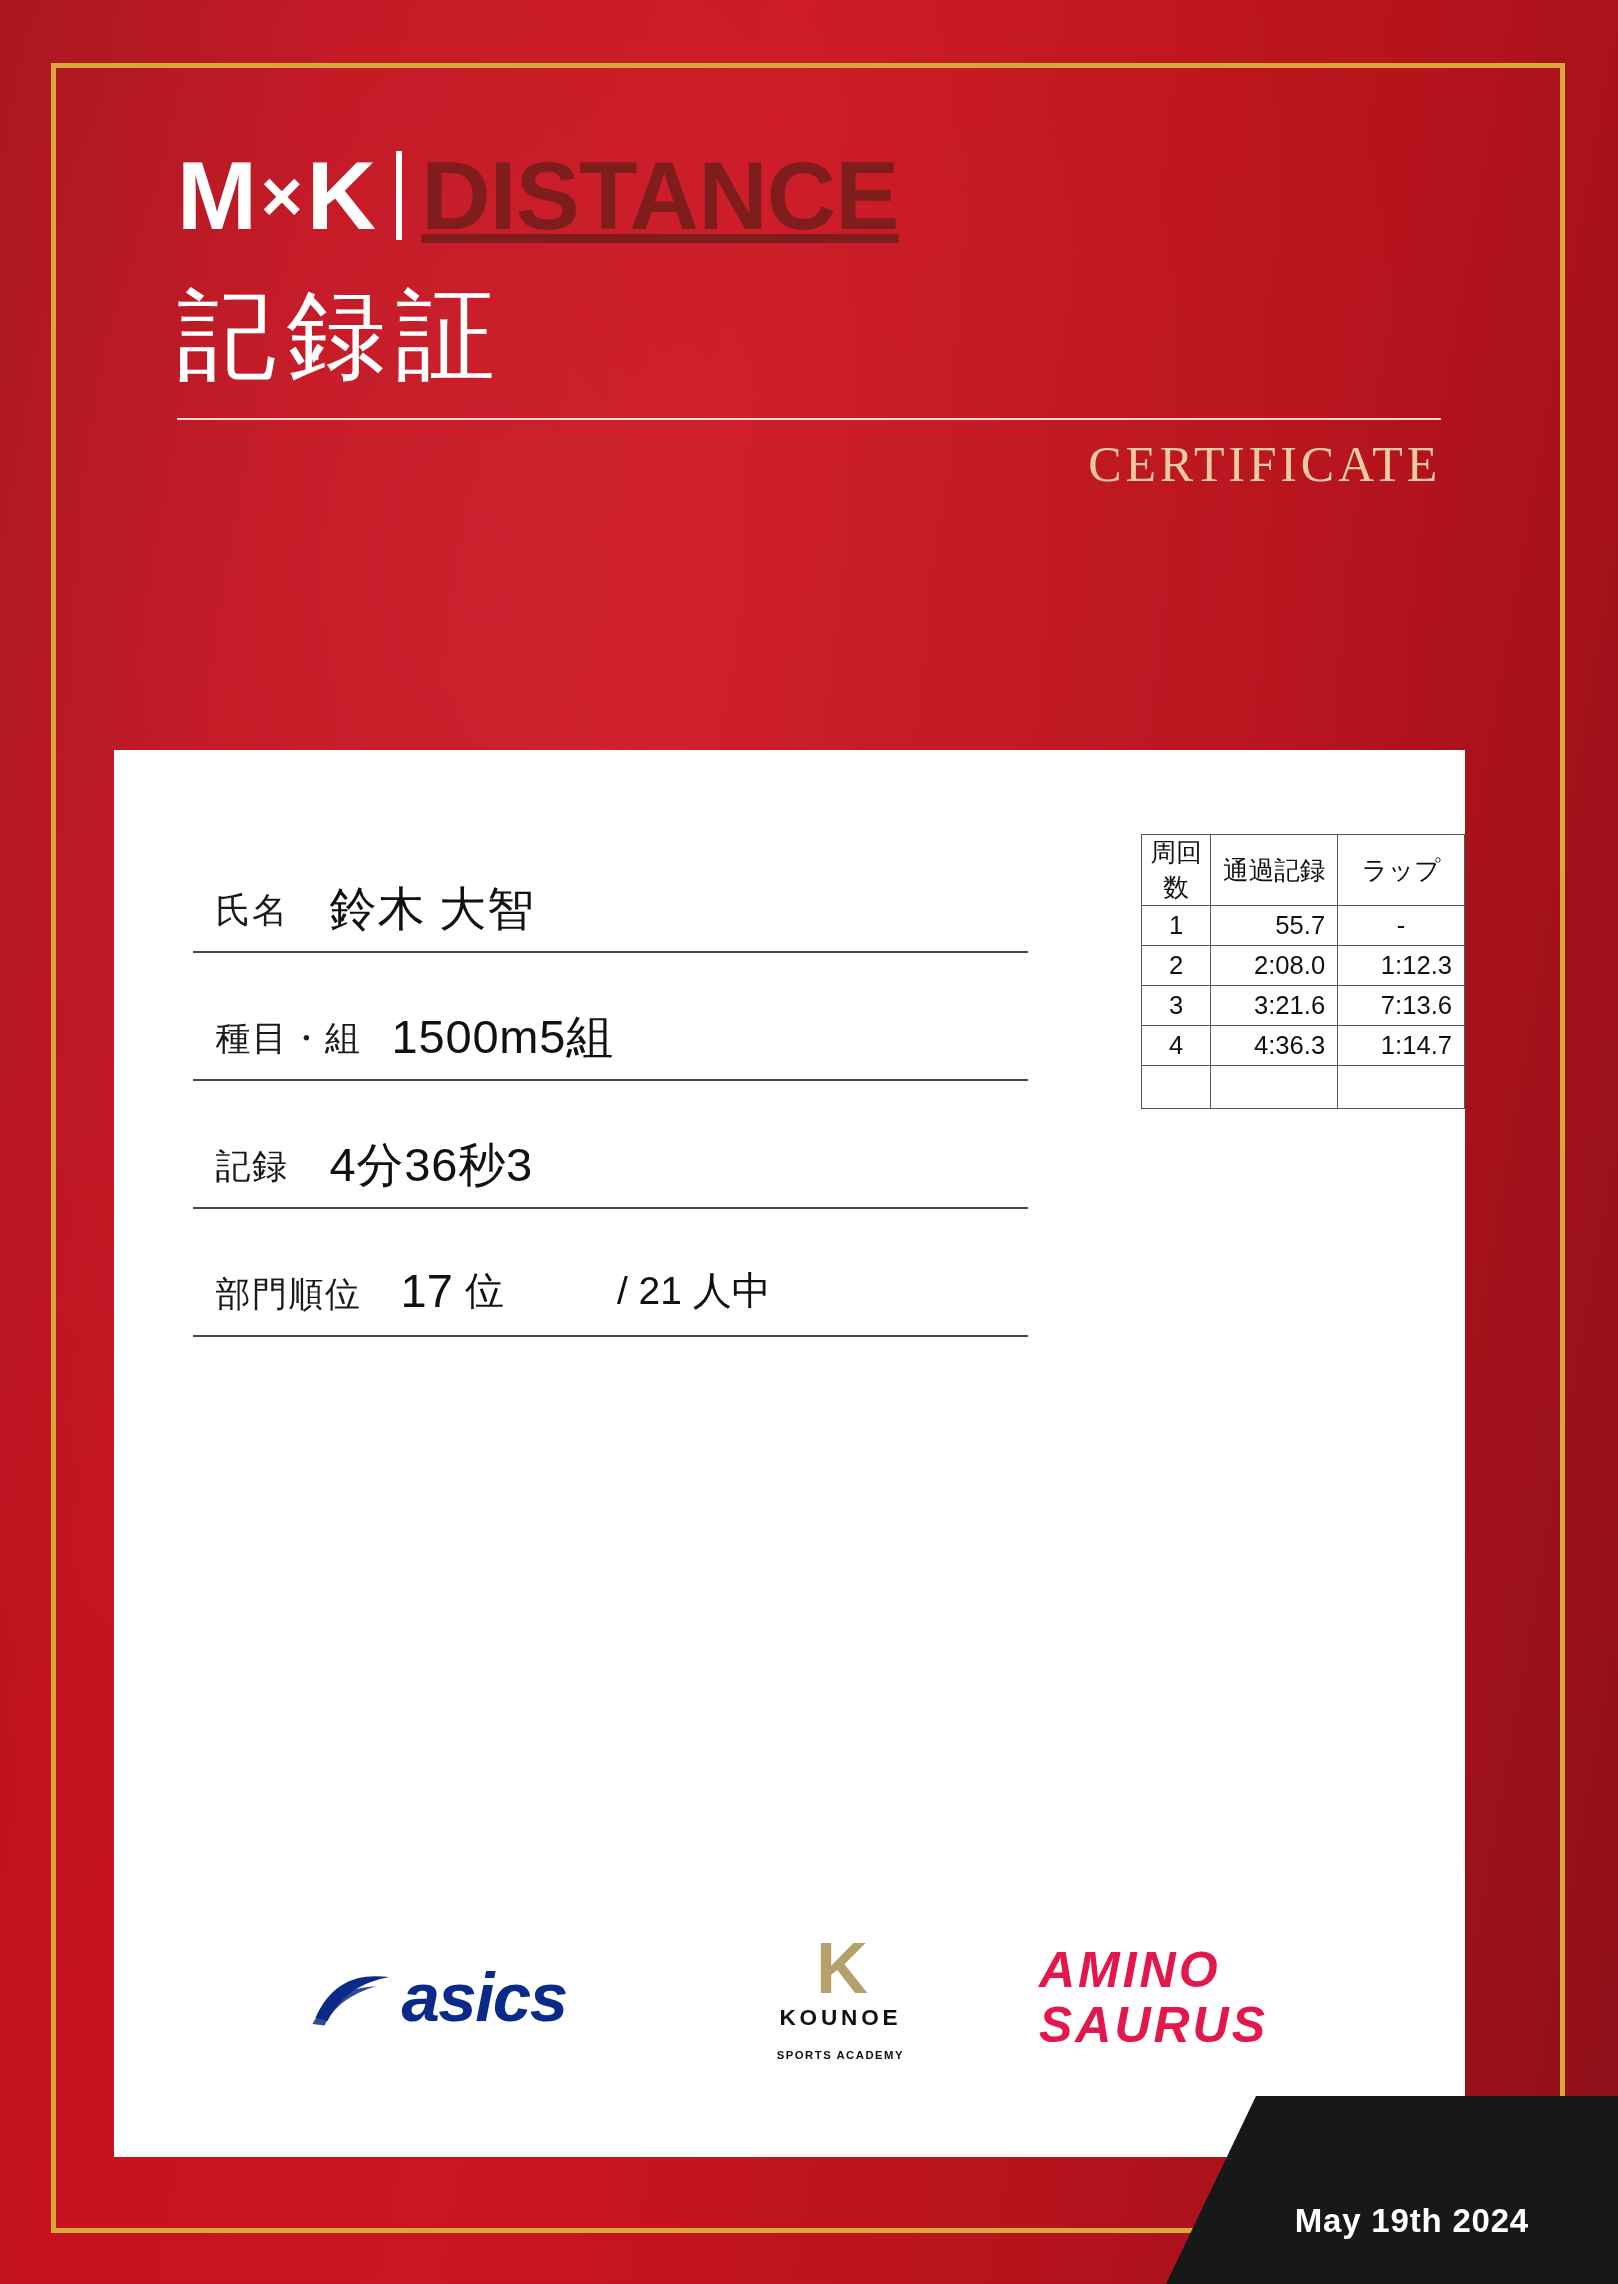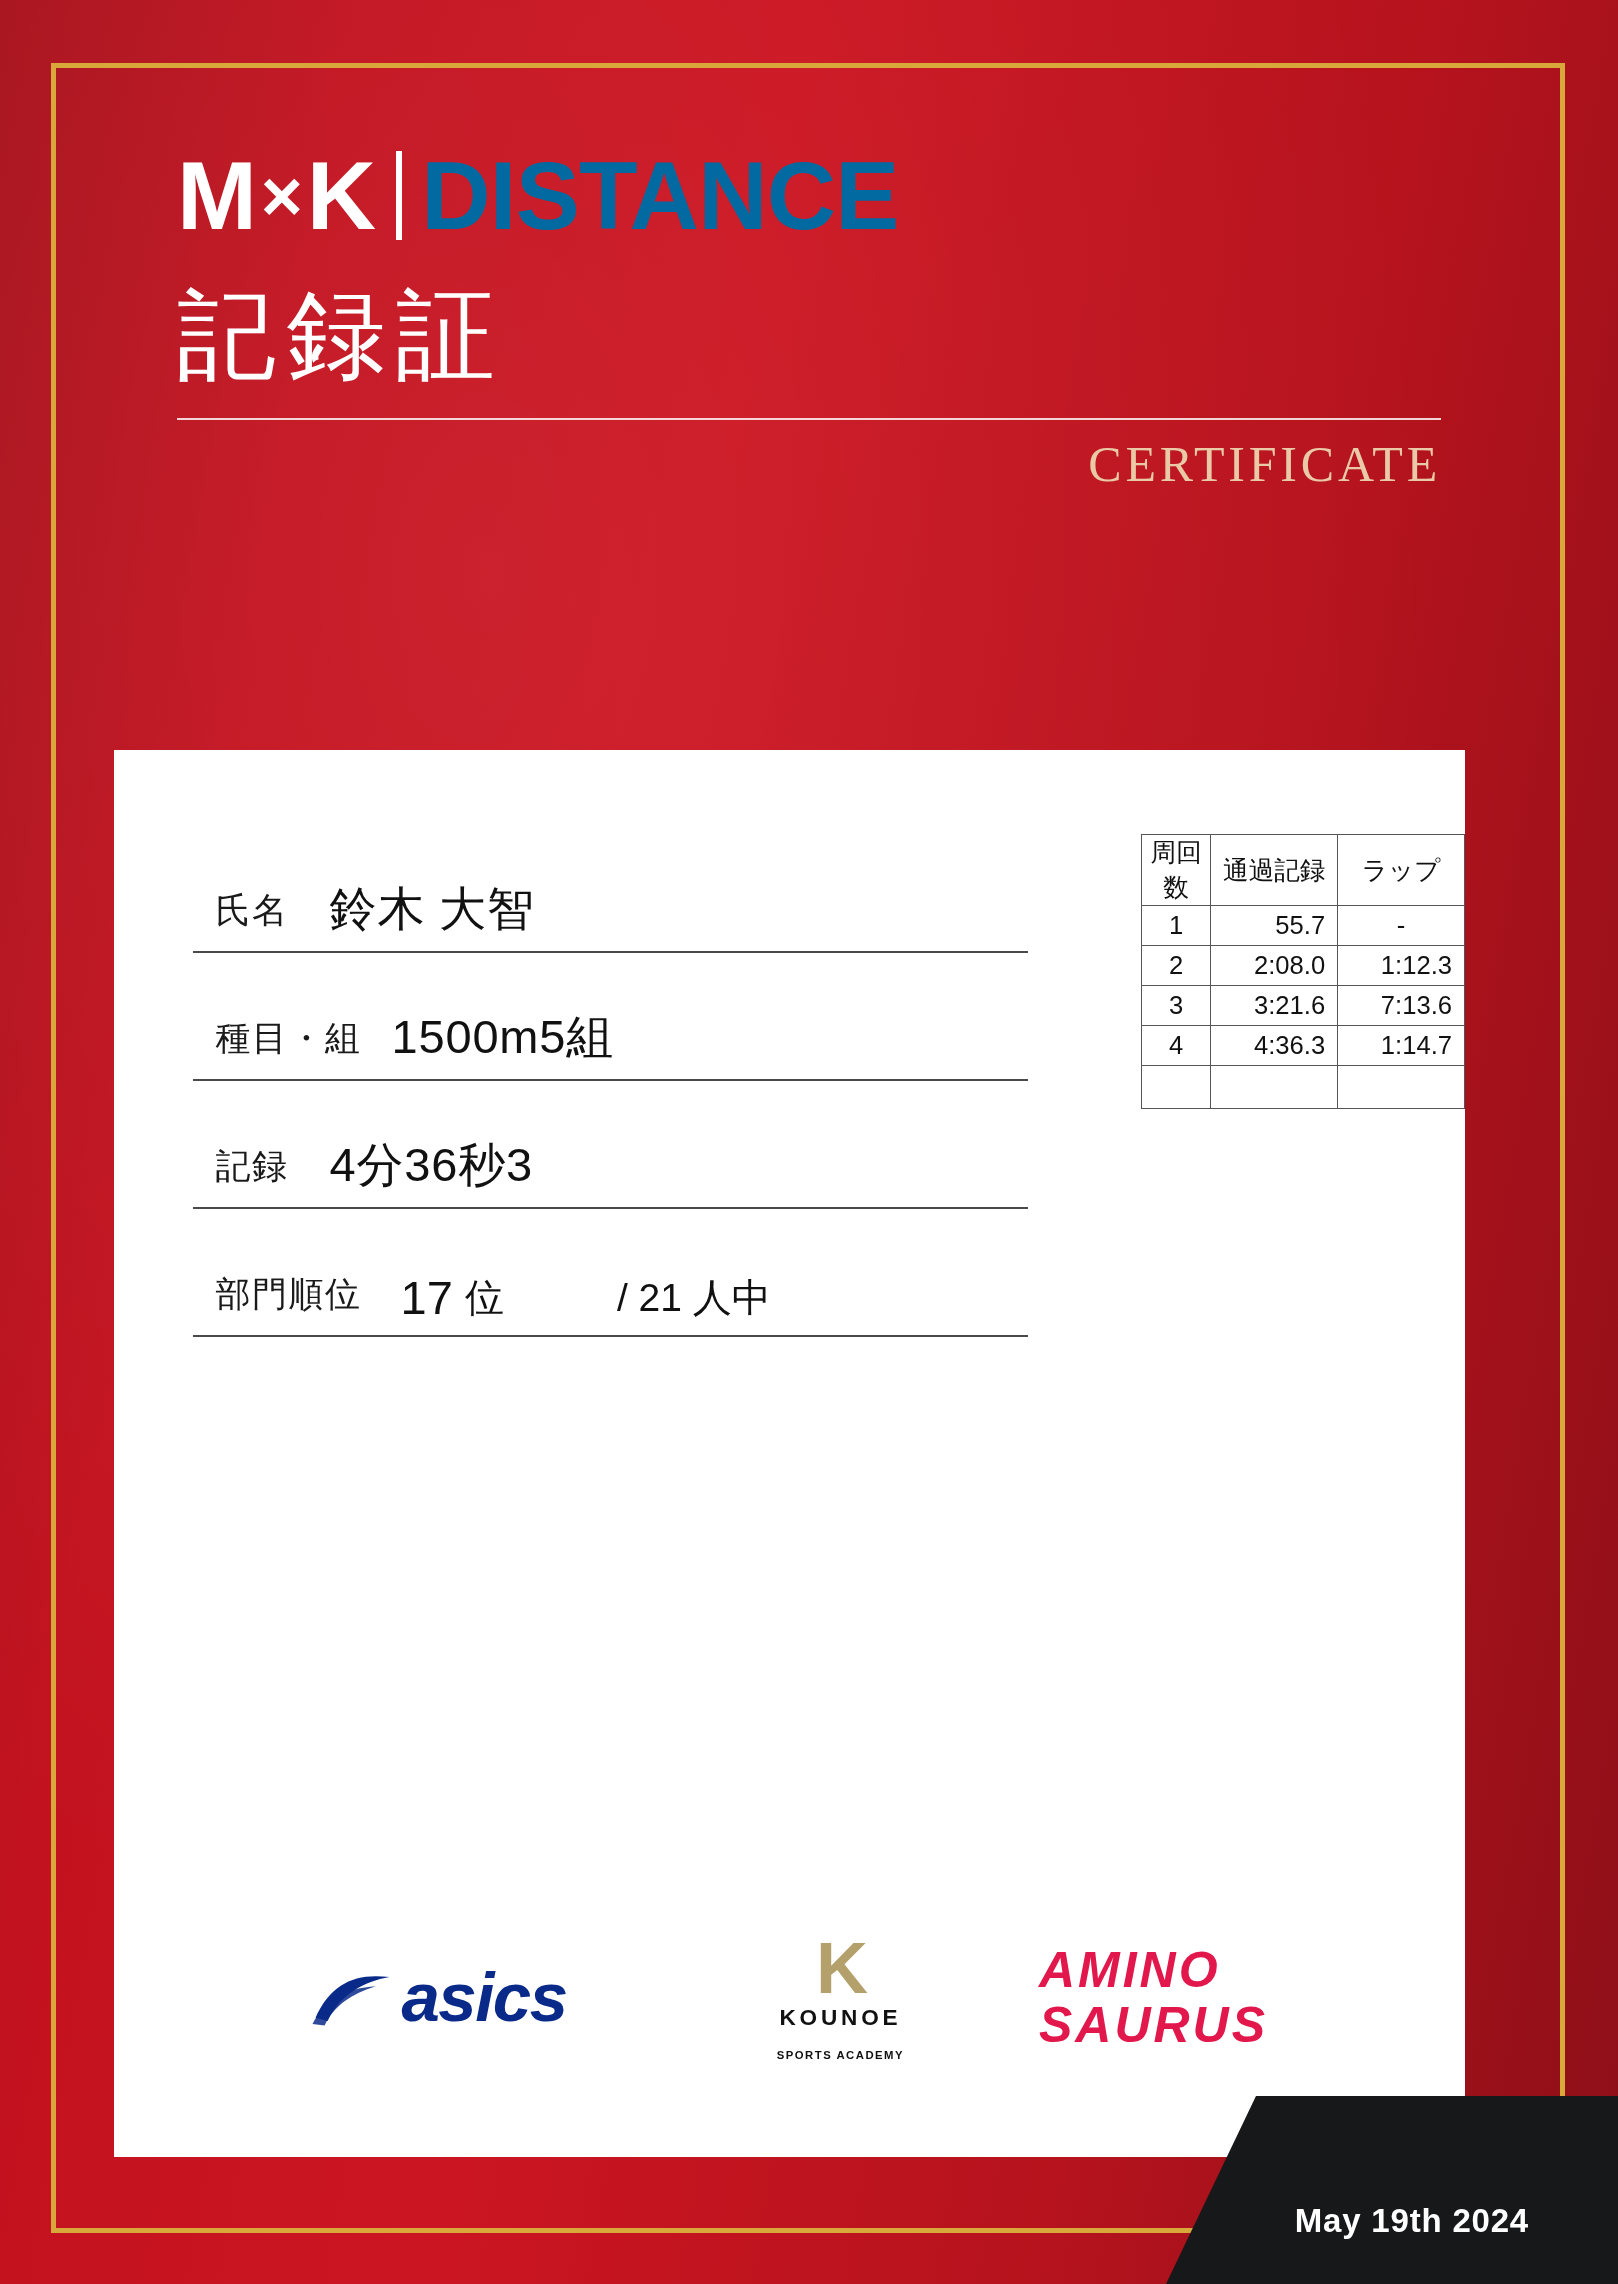--- a/index.html
+++ b/index.html
@@ -68,25 +68,26 @@
   }
   .logo-sep {
     display: inline-block;
     width: 5.3px;
     height: 89px;
     background: #ffffff;
     margin: 0 19.6px 0 19.6px;
     vertical-align: -10.5px;
   }
   .logo-dist {
-    color: #0369a1;
+    color: #7f1d1d;
     font-size: 96px;
     font-weight: bold;
     letter-spacing: -0.8px;
     line-height: 1;
+    text-decoration: underline;
   }
   .title-jp {
     margin-top: 25.6px;
     color: #ffffff;
     font-family: "DejaVu Serif", "Liberation Serif", serif;
     font-size: 99px;
     letter-spacing: 10.5px;
     line-height: 1.15;
   }
   .rule {
@@ -139,21 +140,21 @@
     padding: 0 0 10.5px 41px;
     letter-spacing: 0.8px;
     white-space: nowrap;
   }
   .field-value.small-gap {
     padding-left: 30px;
   }
   .rank-wrap {
     display: flex;
     align-items: flex-end;
-    padding-bottom: 10px;
+    padding-bottom: 17px;
   }
   .rank-num {
     font-size: 47px;
     color: #111111;
     padding-left: 39px;
   }
   .rank-unit {
     font-size: 39px;
     color: #111111;
     padding-left: 12px;

